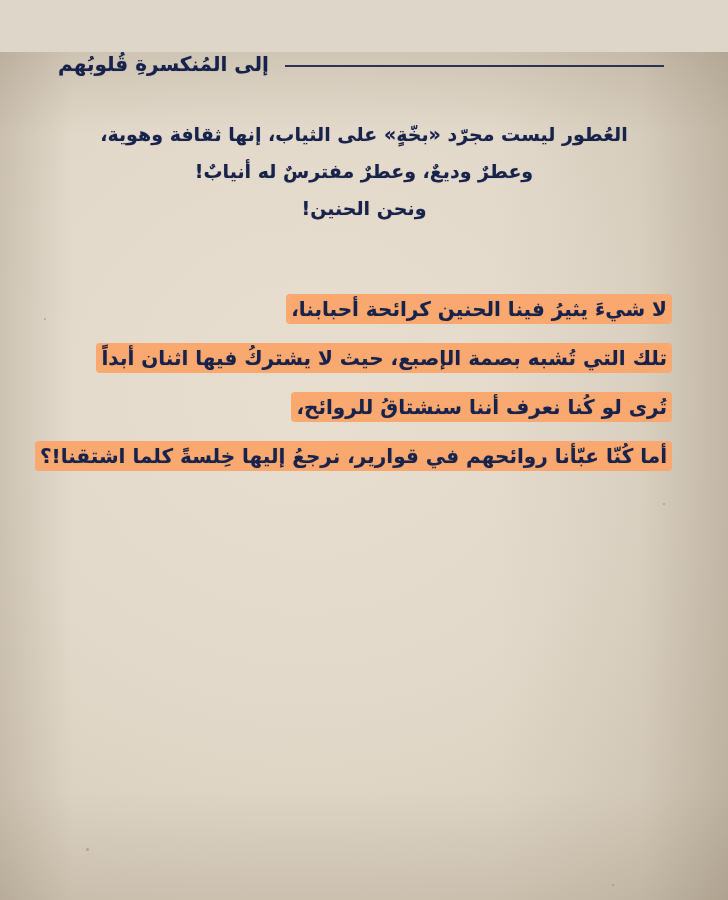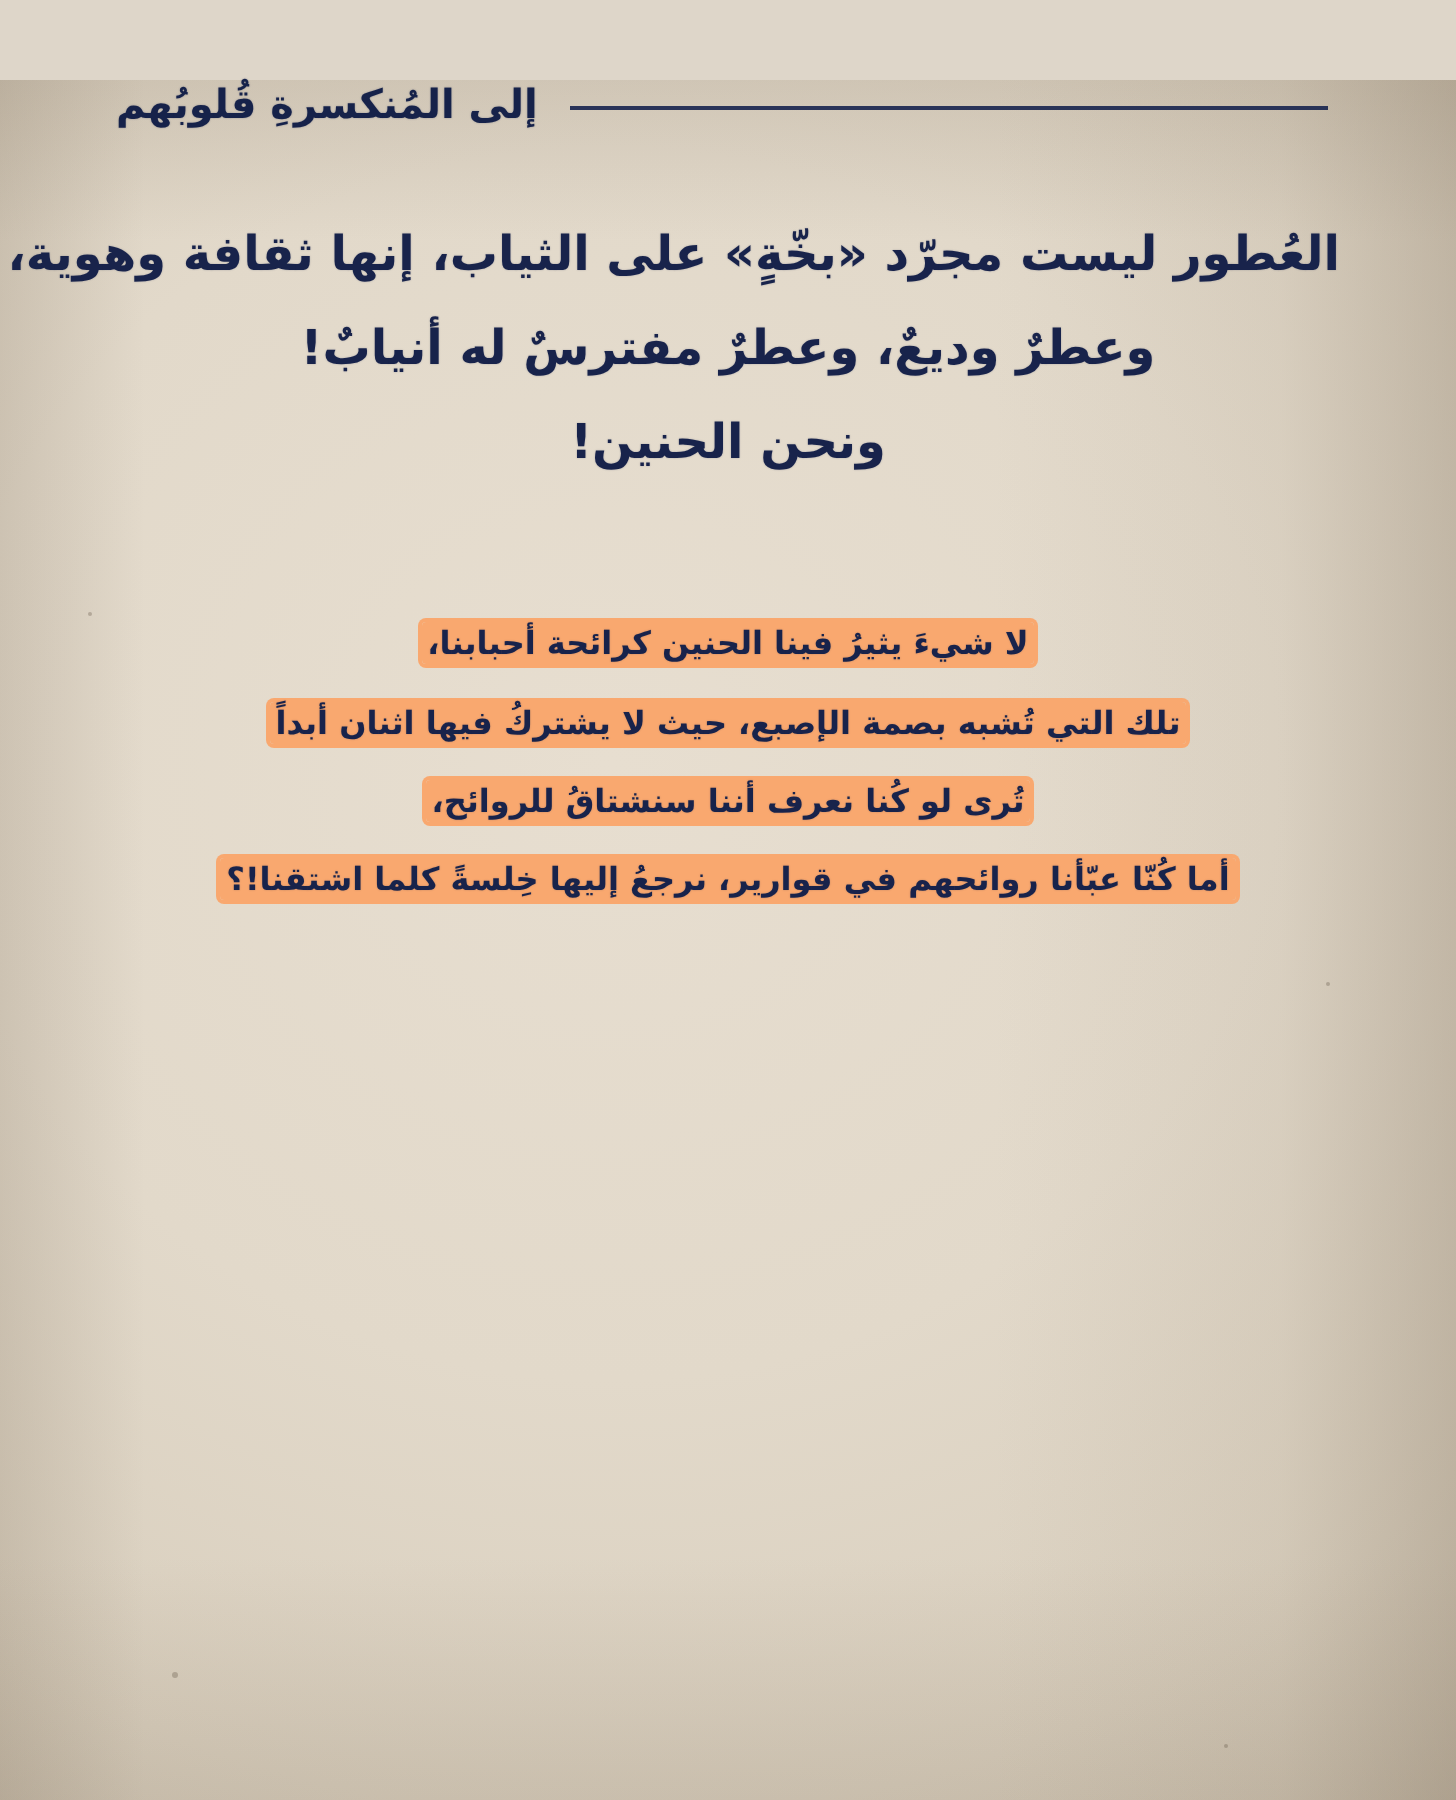--- a/index.html
+++ b/index.html
@@ -42,21 +42,21 @@
     z-index: 2;
     direction: rtl;
     padding: 0 58px;
   }
 
   
   .heading-row {
     display: flex;
     align-items: center;
     gap: 10px;
-    margin-top: 40px;
+    margin-top: 52px;
     padding-right: 6px;
   }
   .heading-text {
     font-family: "DejaVu Sans", sans-serif;
     font-size: 20px;
     font-weight: 700;
     color: #16224a;
     white-space: nowrap;
     letter-spacing: 0.3px;
     text-shadow: 0 0 1px rgba(22,34,74,0.35);
@@ -67,37 +67,36 @@
     border-top: 2.2px solid #1b2750;
     margin-left: 6px;
     margin-top: 4px;
     opacity: 0.92;
   }
 
   
   .para {
     margin-top: 40px;
     text-align: center;
-    font-size: 24px;
+    font-size: 19px;
     line-height: 1.95;
     color: #18234b;
     font-weight: 600;
     letter-spacing: 0.2px;
     text-shadow: 0 0 1px rgba(24,35,75,0.28);
   }
   .para .line {
     display: block;
     white-space: nowrap;
   }
 
   
   .verse {
     margin-top: 58px;
-    text-align: center;
-    font-size: 16px;
+    font-size: 20px;
     line-height: 2.45;
     color: #18234b;
     font-weight: 600;
     letter-spacing: 0.2px;
   }
   .verse .line {
     display: block;
     white-space: nowrap;
   }
   .verse .hl {

